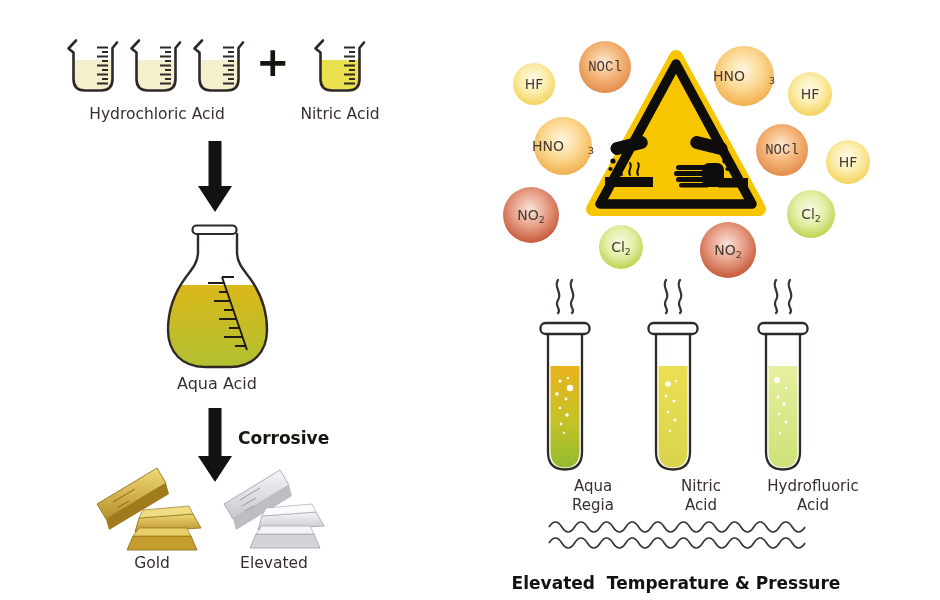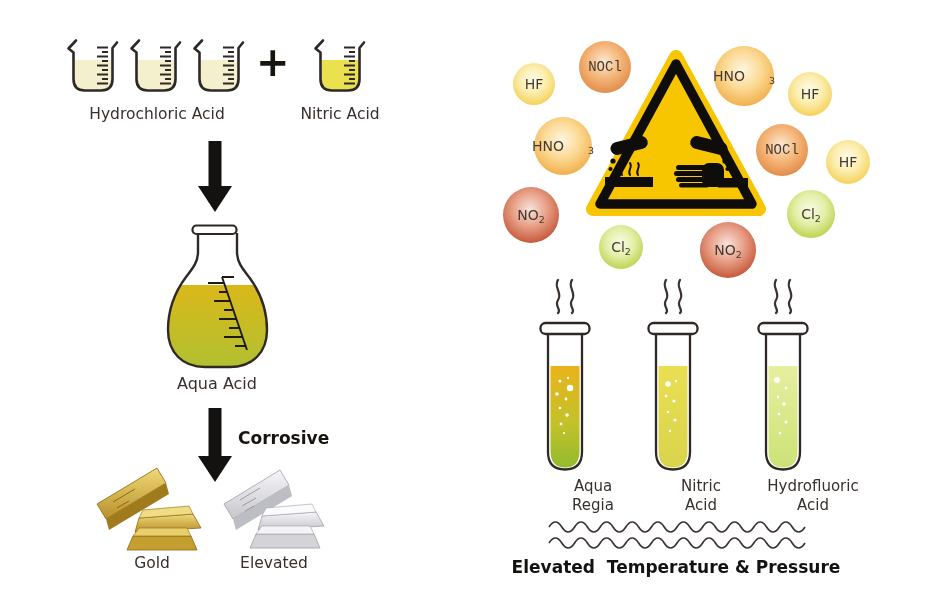--- a/index.html
+++ b/index.html
@@ -6,21 +6,21 @@
   #canvas{position:relative;width:940px;height:600px;background:#ffffff;overflow:hidden;
           font-family:"DejaVu Sans","Liberation Sans",sans-serif;color:#38302C;}
   .abs{position:absolute;}
   .lbl{position:absolute;transform:translateX(-50%);white-space:nowrap;
        font-size:15.5px;font-weight:400;color:#38302C;text-align:right;}
   .steplbl{position:absolute;font-size:17px;font-weight:700;color:#17130F;white-space:nowrap;}
   .plus{position:absolute;font-size:40px;font-weight:700;color:#17130F;line-height:40px;}
   .tubelbl{position:absolute;transform:translateX(-50%);font-size:15px;line-height:19px;
            color:#38302C;text-align:center;white-space:nowrap;margin-left:28px;}
   .footer{position:absolute;transform:translateX(-50%);font-size:17px;font-weight:700;
-          color:#141210;white-space:pre;}
+          color:#141210;white-space:pre;margin-top:16px;}
   .bubble{position:absolute;border-radius:50%;display:flex;align-items:center;justify-content:center;
           font-size:14px;color:#463931;}
   .bubble .sub{font-size:9.5px;position:relative;top:4px;}
   .bub-yellow {background:radial-gradient(circle at 48% 40%,#FEFBEA 0%,#FBEEB0 38%,#F5CD4D 82%,#E9B02E 100%);}
   .bub-orange {background:radial-gradient(circle at 48% 40%,#FEF6E3 0%,#FBD992 40%,#F0A63E 84%,#DE8B28 100%);gap:24px;}
   .bub-dorange{background:radial-gradient(circle at 48% 40%,#FBE8D2 0%,#F5B679 40%,#DD8340 84%,#C6631F 100%);font-family:Liberation Mono, monospace;}
   .bub-red    {background:radial-gradient(circle at 48% 40%,#F7E3DC 0%,#E8A188 38%,#C04C2E 82%,#A2301A 100%);}
   .bub-green  {background:radial-gradient(circle at 48% 40%,#F7FAE3 0%,#E4EFA8 40%,#B5CC3D 84%,#9CB824 100%);}
 </style>
 </head>

